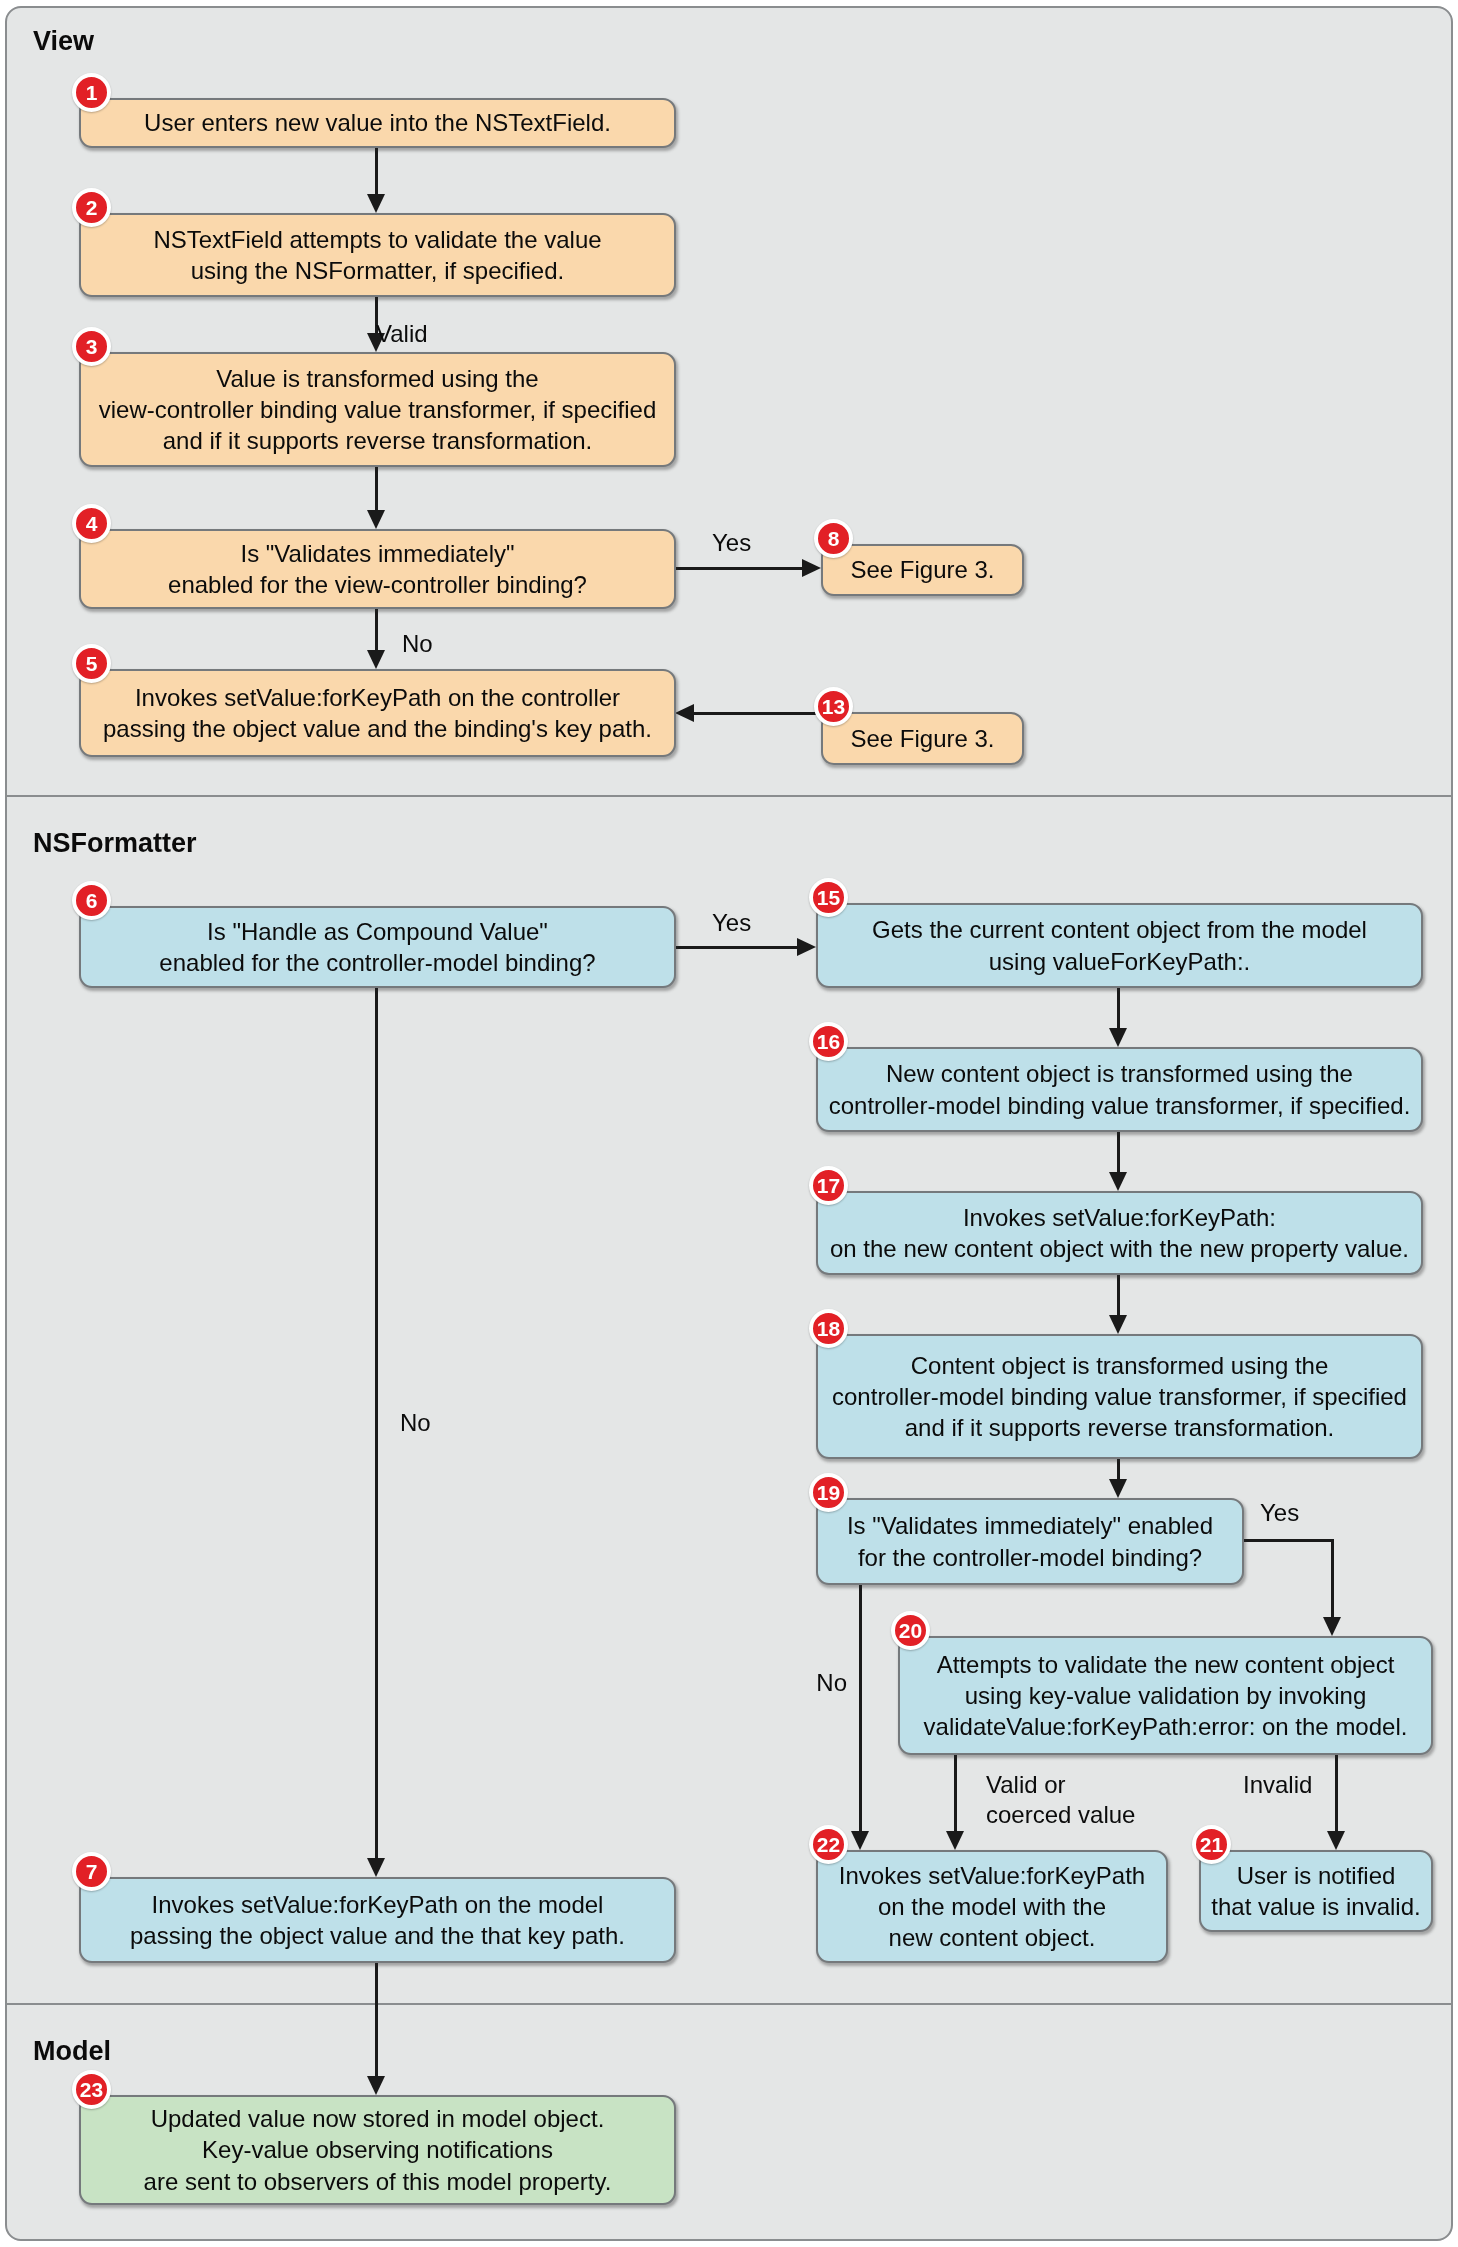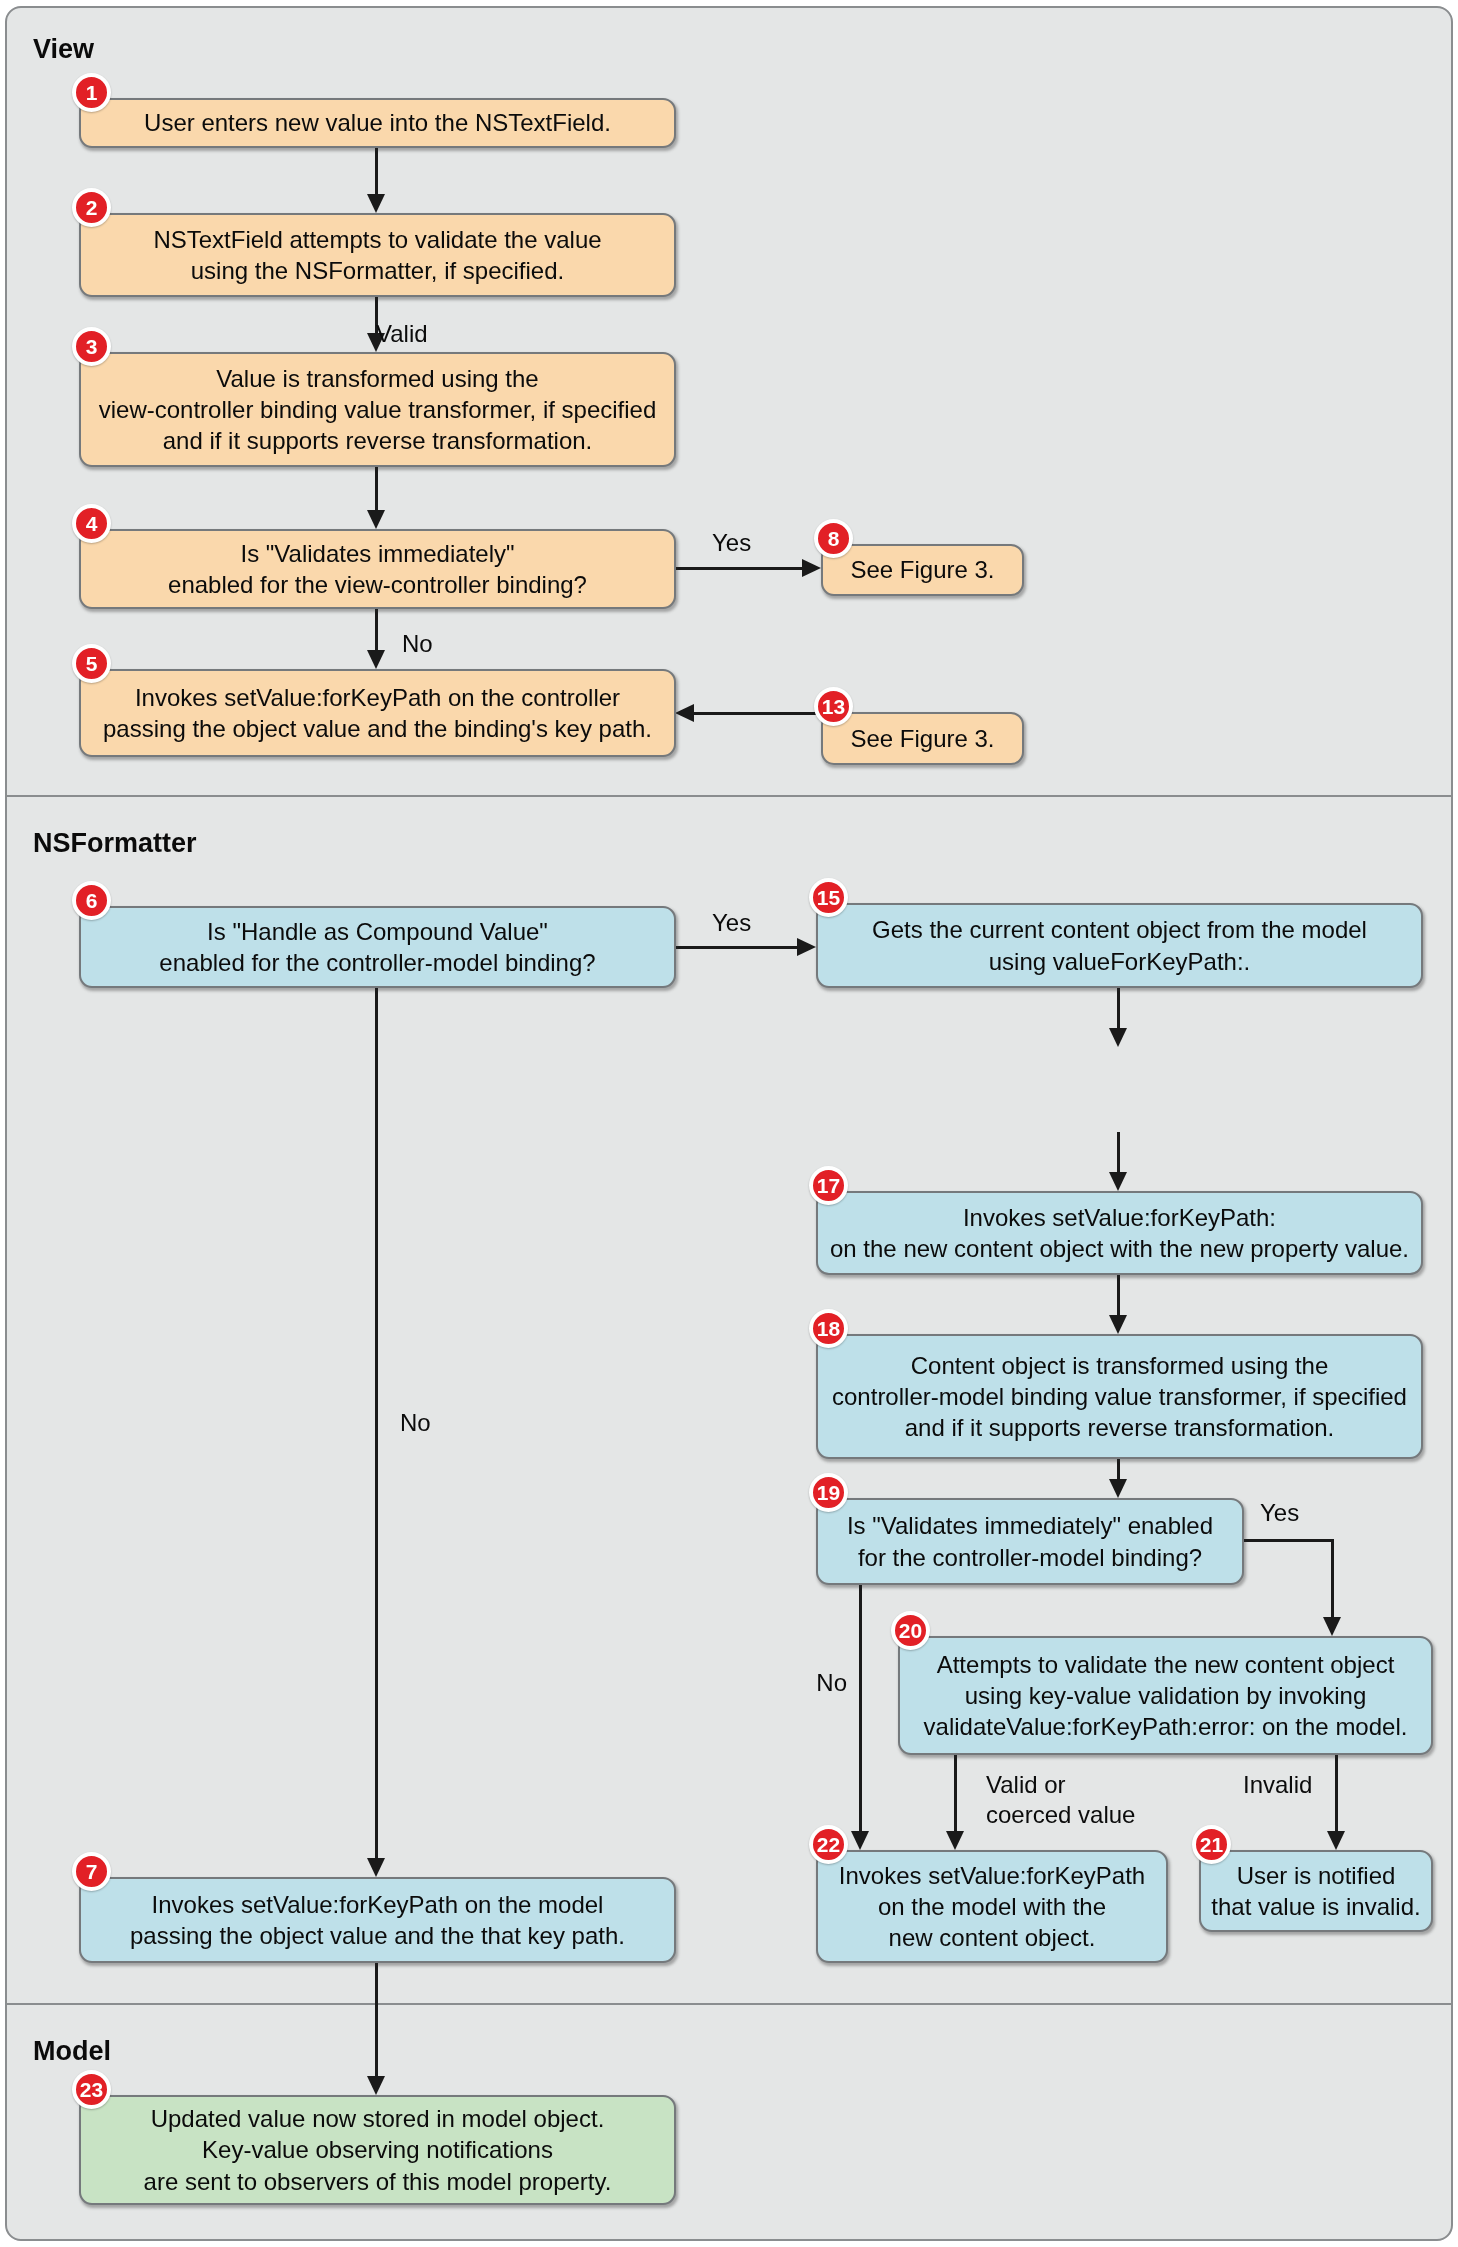--- a/index.html
+++ b/index.html
@@ -32,21 +32,21 @@
 </style>
 </head>
 <body>
 
 <div id="stage">
 
   <div class="panel-bg"></div>
   <div class="divider" style="top:795px;"></div>
   <div class="divider" style="top:2003px;"></div>
 
-  <div class="seclabel" style="left:33px;top:34px;text-align:right;">View</div>
+  <div class="seclabel" style="left:33px;top:26px;text-align:right;">View</div>
   <div class="seclabel" style="left:33px;top:828px;">NSFormatter</div>
   <div class="seclabel" style="left:33px;top:2036px;">Model</div>
 
   <div class="vline" style="left:375px;top:148px;height:49px;"></div>
   <div class="head-down" style="left:367px;top:194px;"></div>
 
   <div class="vline" style="left:375px;top:297px;height:37px;"></div>
   <div class="head-down" style="left:367px;top:333px;"></div>
 
   <div class="vline" style="left:375px;top:467px;height:44px;"></div>
@@ -143,20 +143,25 @@
   <div class="box blue" style="left:79px;top:906px;width:597px;height:82px;">
     <span class="badge">6</span>
     <div class="box-text">Is "Handle as Compound Value"
 enabled for the controller-model binding?</div>
   </div>
   <div class="box blue" style="left:816px;top:903px;width:607px;height:85px;">
     <span class="badge">15</span>
     <div class="box-text">Gets the current content object from the model
 using valueForKeyPath:.</div>
   </div>
+  <div class="box blue" style="left:816px;top:1047px;width:607px;height:85px;">
+    <span class="badge">16</span>
+    <div class="box-text">New content object is transformed using the
+controller-model binding value transformer, if specified.</div>
+  </div>
   <div class="box blue" style="left:816px;top:1191px;width:607px;height:84px;">
     <span class="badge">17</span>
     <div class="box-text">Invokes setValue:forKeyPath:
 on the new content object with the new property value.</div>
   </div>
   <div class="box blue" style="left:816px;top:1334px;width:607px;height:125px;">
     <span class="badge">18</span>
     <div class="box-text">Content object is transformed using the
 controller-model binding value transformer, if specified
 and if it supports reverse transformation.</div>

